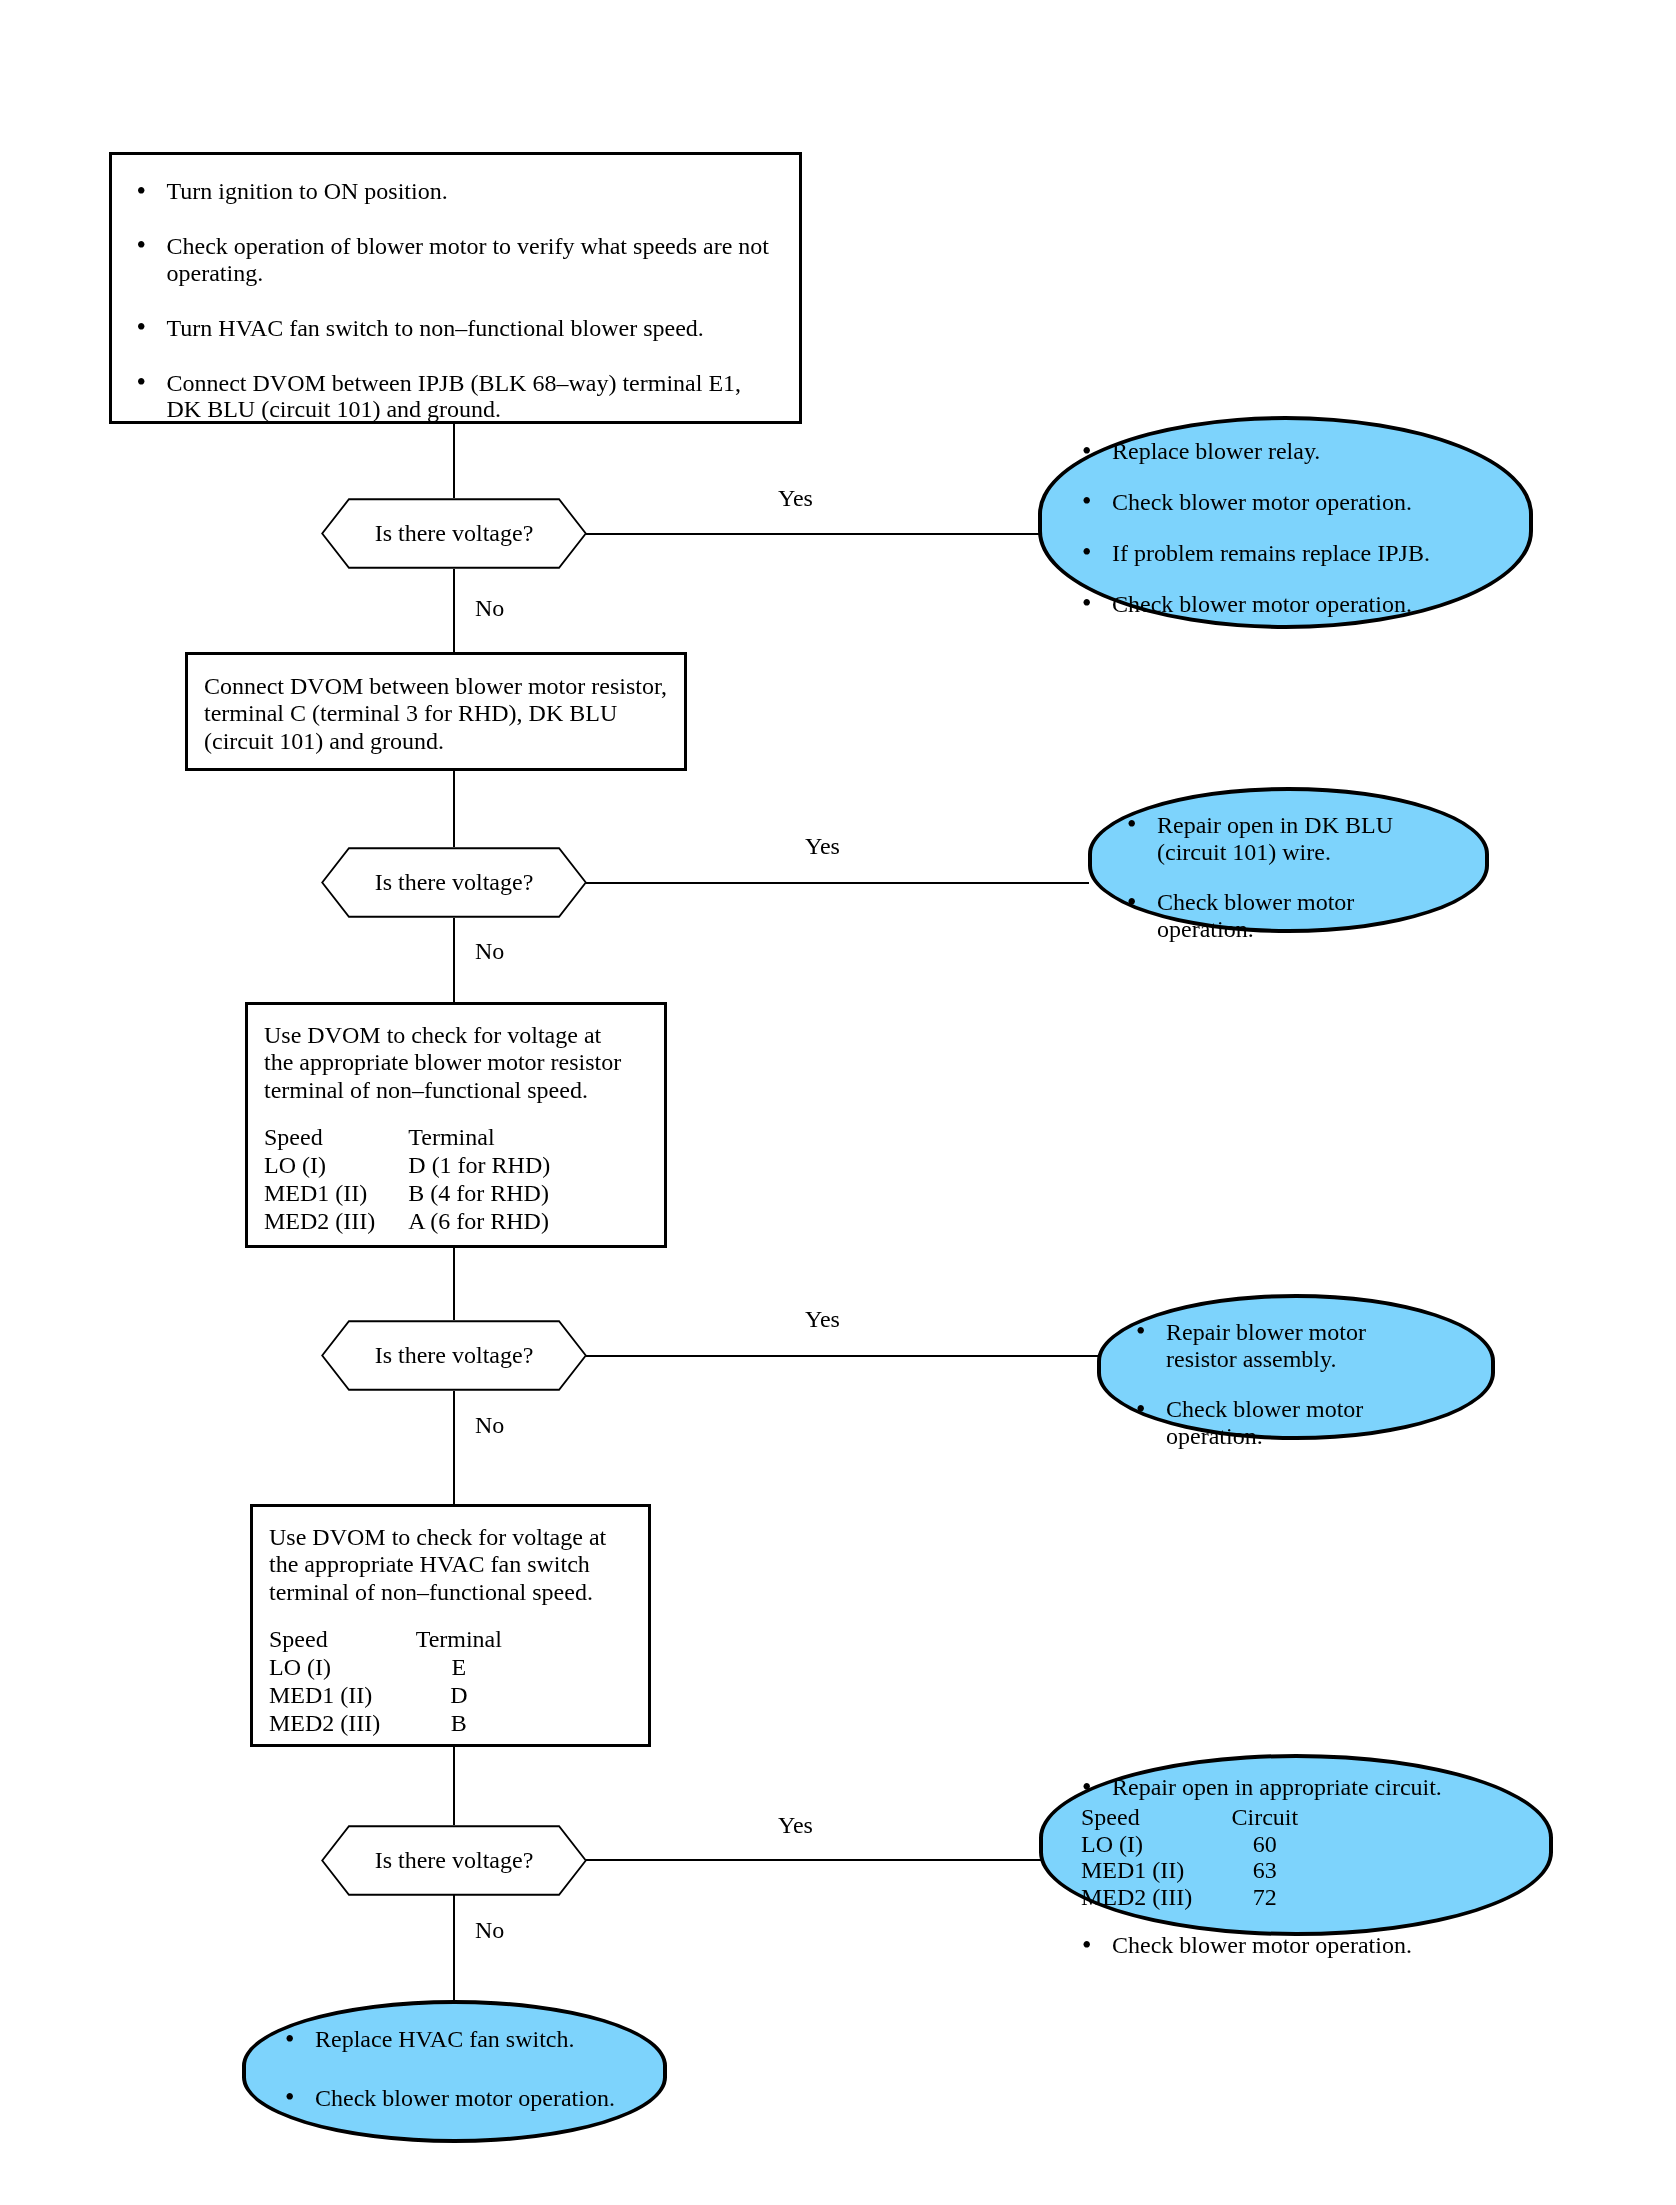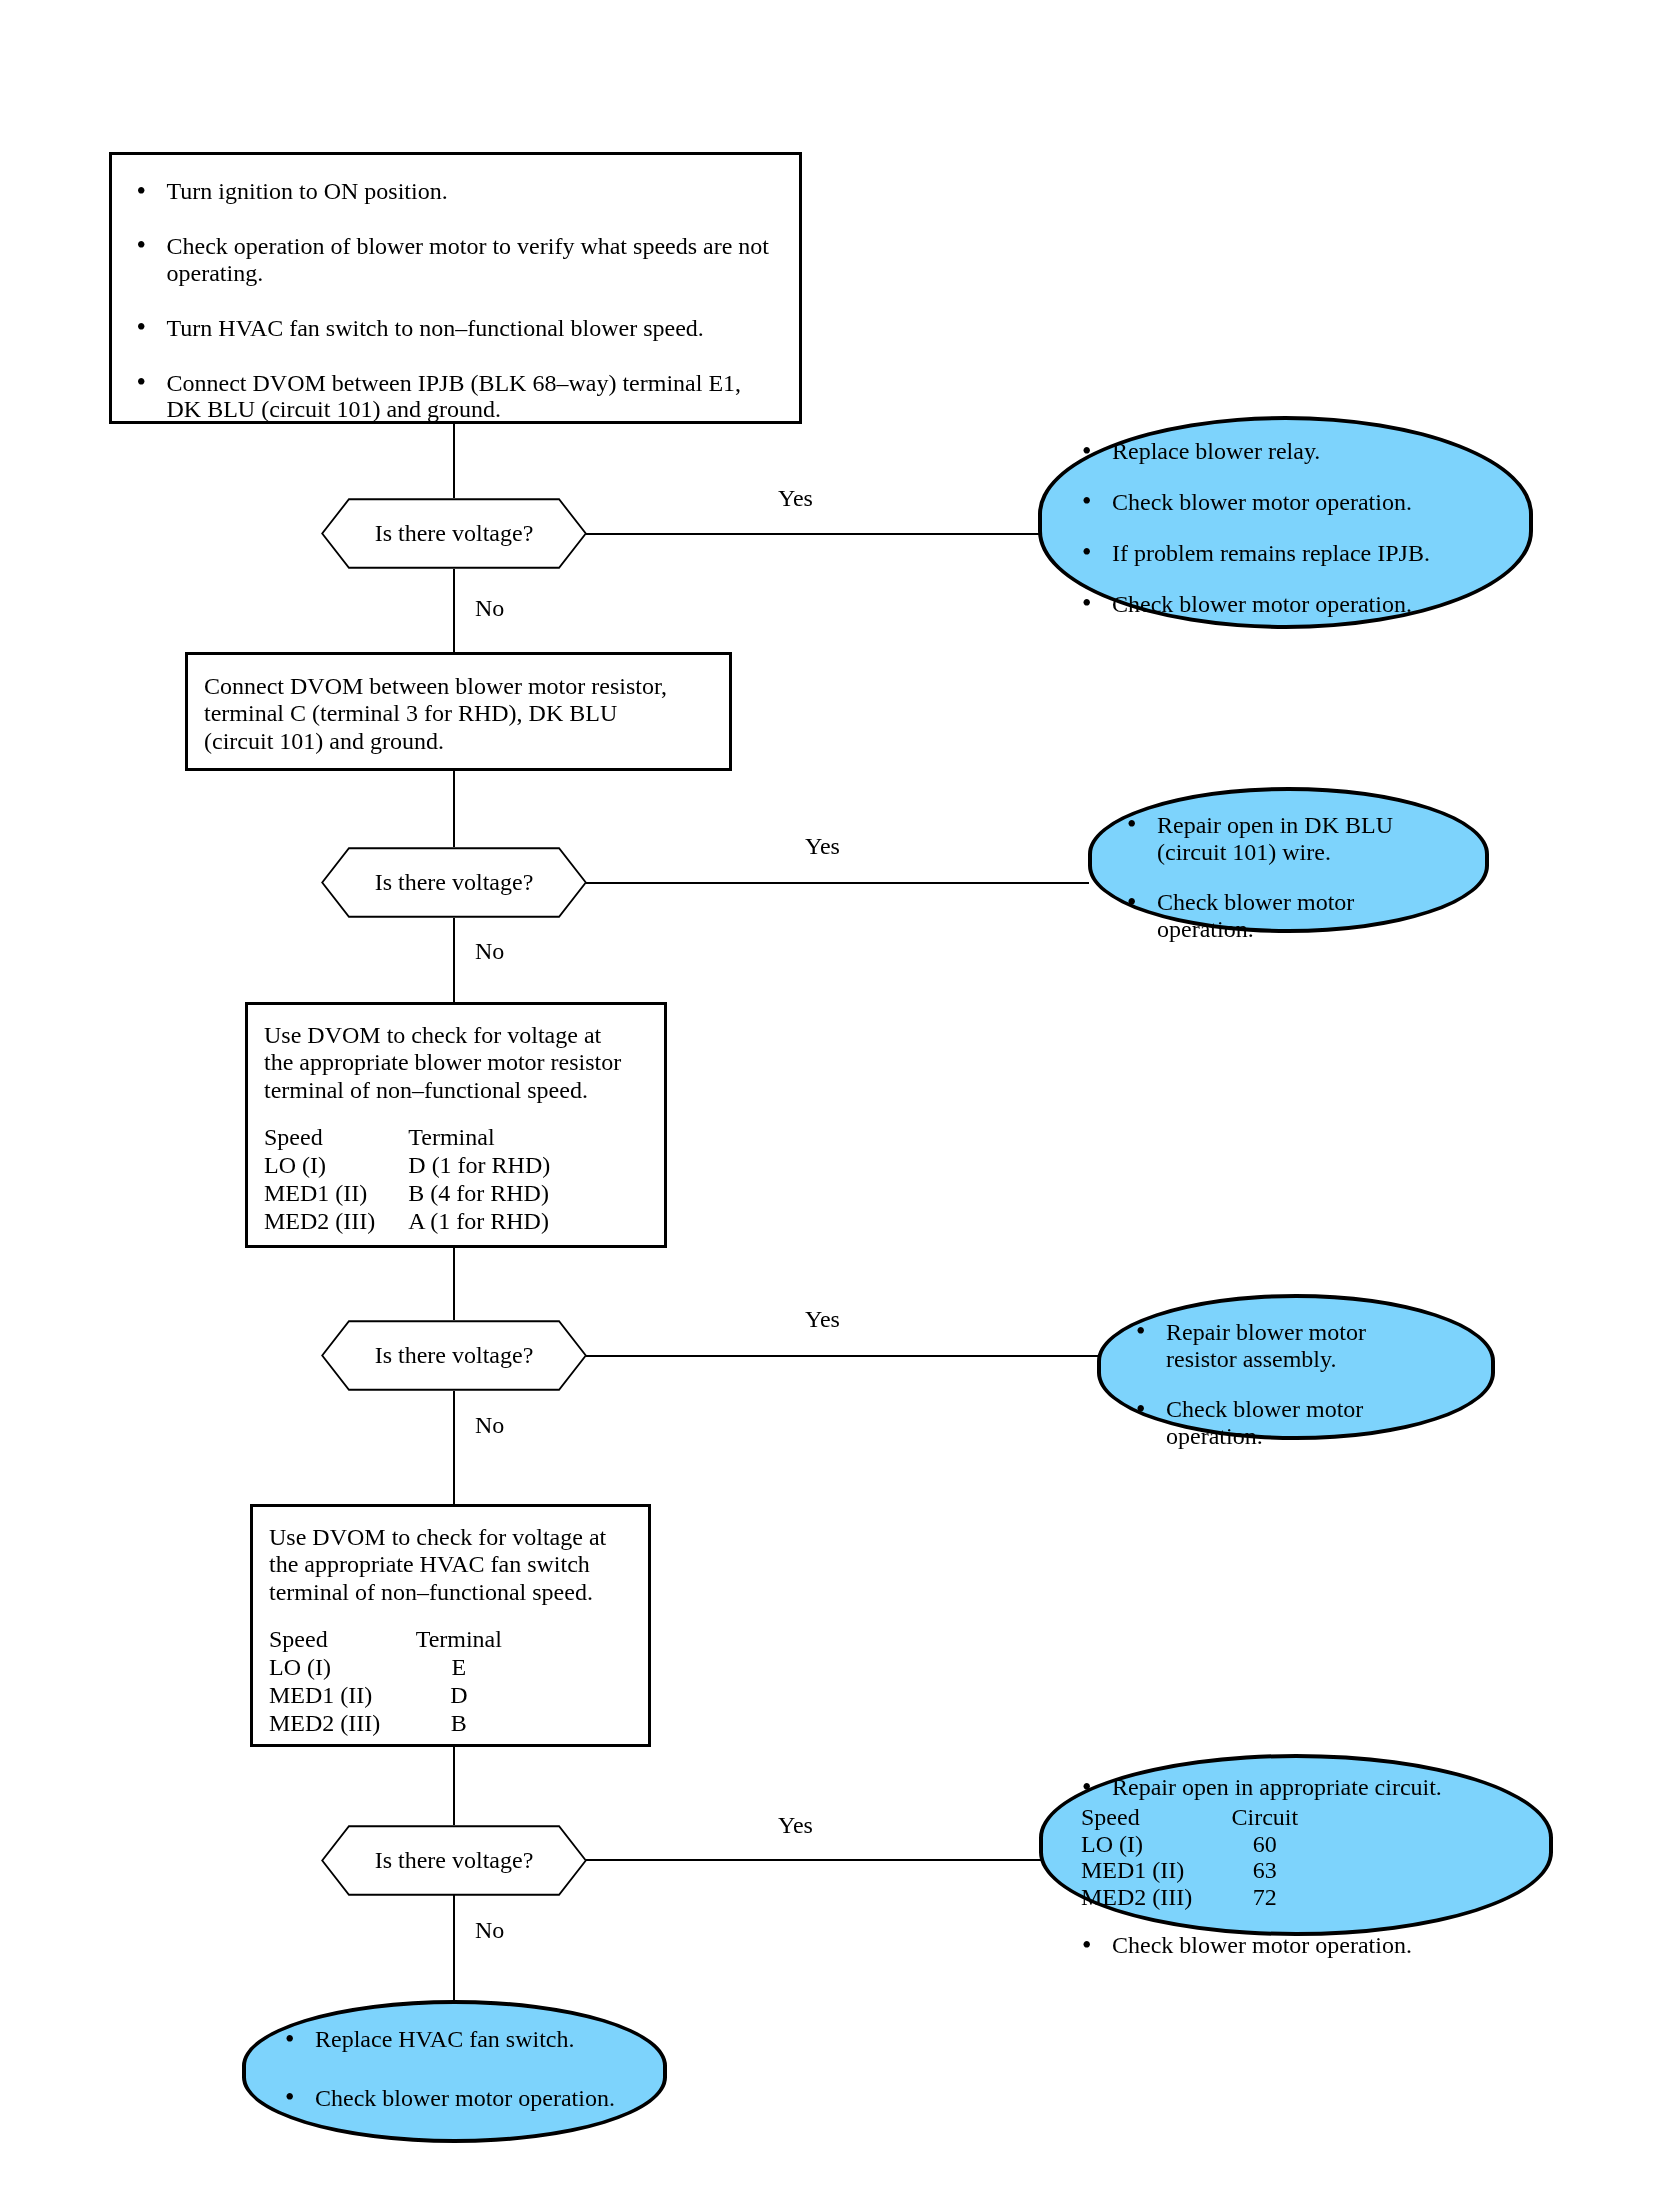--- a/index.html
+++ b/index.html
@@ -87,21 +87,21 @@
     line-height: 1.12;
   }
 
   
   #box-intro { left: 109px; top: 152px; width: 693px; height: 272px; }
   #box-intro ul.bullets { padding: 23px 18px 0 19.5px; }
   #box-intro ul.bullets > li { margin-bottom: 28px; }
   #box-intro ul.bullets > li:last-child { margin-bottom: 0; }
 
   
-  #box-resistor-connect { left: 185px; top: 652px; width: 547px; height: 119px; }
+  #box-resistor-connect { left: 185px; top: 652px; width: 502px; height: 119px; }
   #box-resistor-connect .body {
     padding: 18px 13.4px 0 16px;
     font-size: 24px;
     line-height: 1.14;
     white-space: pre-line;
   }
 
   
   #box-resistor-table { left: 245px; top: 1002px; width: 422px; height: 246px; }
   
@@ -260,21 +260,21 @@
       <tr>
         <td class="c-speed">LO (I)</td>
         <td class="c-term">D (1 for RHD)</td>
       </tr>
       <tr>
         <td class="c-speed">MED1 (II)</td>
         <td class="c-term">B (4 for RHD)</td>
       </tr>
       <tr>
         <td class="c-speed">MED2 (III)</td>
-        <td class="c-term">A (1 for RHD)</td>
+        <td class="c-term">A (6 for RHD)</td>
       </tr>
     </tbody>
       </table>
   </div>
 
   <div class="vline" style="left:453px; top:1247px; height:73px;"></div>
 
   <div class="hexagon" id="hex-3" style="left:321px; top:1320px; width:266px; height:71px;">
     <svg class="hex-shape" viewBox="0 0 438 116" preserveAspectRatio="none">
       <polygon points="46,2 392,2 436,58 392,114 46,114 2,58" fill="#ffffff" stroke="#000000" stroke-width="3"></polygon>

